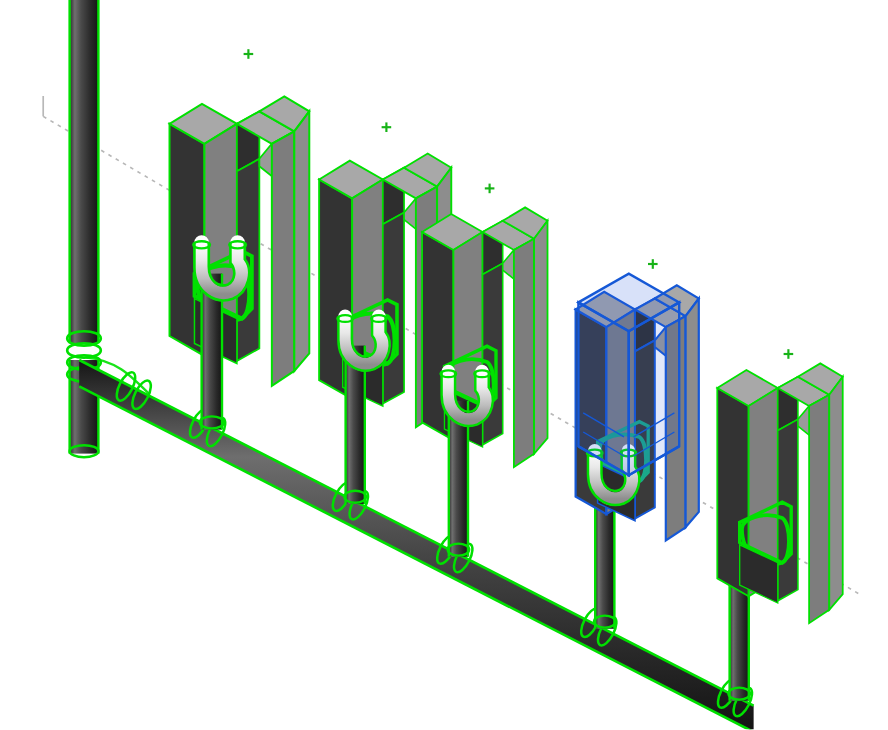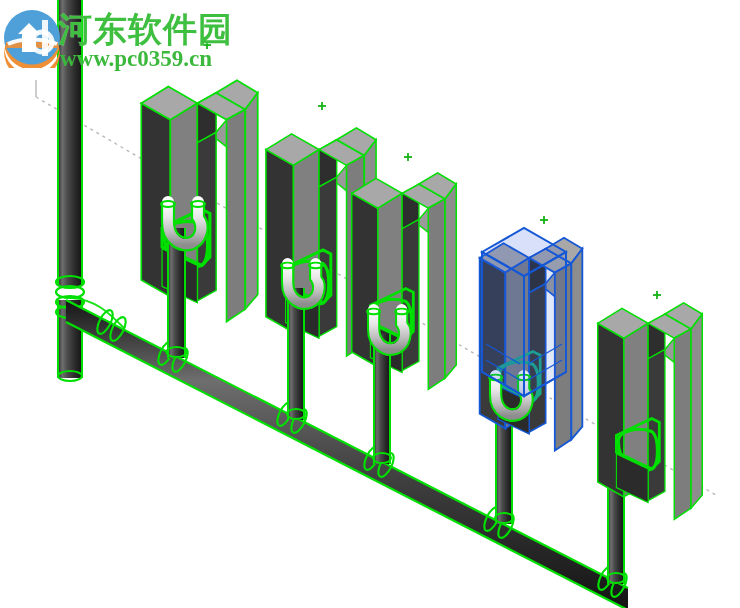--- a/index.html
+++ b/index.html
@@ -289,37 +289,14 @@
           <line x1="544" y1="216" x2="544" y2="224"></line>
         </g>
       <g>
           <line x1="653" y1="295" x2="661" y2="295"></line>
           <line x1="657" y1="291" x2="657" y2="299"></line>
         </g>
     </g>
 
   </svg>
 
-  <div id="watermark">
-
-    <svg id="wm-logo" viewBox="0 0 60 60">
-      <circle cx="30" cy="30" r="28" fill="#4f9fd8"></circle>
-      <path d="M2,38 A28,28 0 0,0 58,38 L58,44 A28,28 0 0,1 2,44 Z" fill="#ef8f36"></path>
-      <path d="M3,36 A28,28 0 0,0 57,36 L57,41 A28,28 0 0,1 3,41 Z" fill="#ef8f36"></path>
-      <path d="M4,34 L56,34 L56,40 L4,40 Z" fill="#ef8f36" opacity=".9"></path>
-      <path d="M4,34 A28,28 0 0,0 56,34 Z" fill="#4f9fd8" opacity=".0"></path>
-
-      <path d="M6,36 C18,30 40,30 55,36" fill="none" stroke="#ffffff" stroke-width="4" opacity=".95"></path>
-
-      <path d="M20,44 L20,26 L16,26 L27,15 L38,26 L34,26 L34,44 Z" fill="#ffffff"></path>
-
-      <path d="M24,20 l1.3,2.8 3,.3 -2.2,2 .7,3 -2.8,-1.6 -2.8,1.6 .7,-3 -2.2,-2 3,-.3 Z" fill="#ffffff"></path>
-
-      <path d="M40,12 L46,12 L46,48 L40,48 Z" fill="#ffffff" opacity=".9"></path>
-      <circle cx="40" cy="34" r="10" fill="none" stroke="#ffffff" stroke-width="5" opacity=".9"></circle>
-    </svg>
-
-    <div id="wm-title">河东软件园</div>
-
-    <div id="wm-url">www.pc0359.cn</div>
-  </div>
 
 </div>
 
 </body></html>

